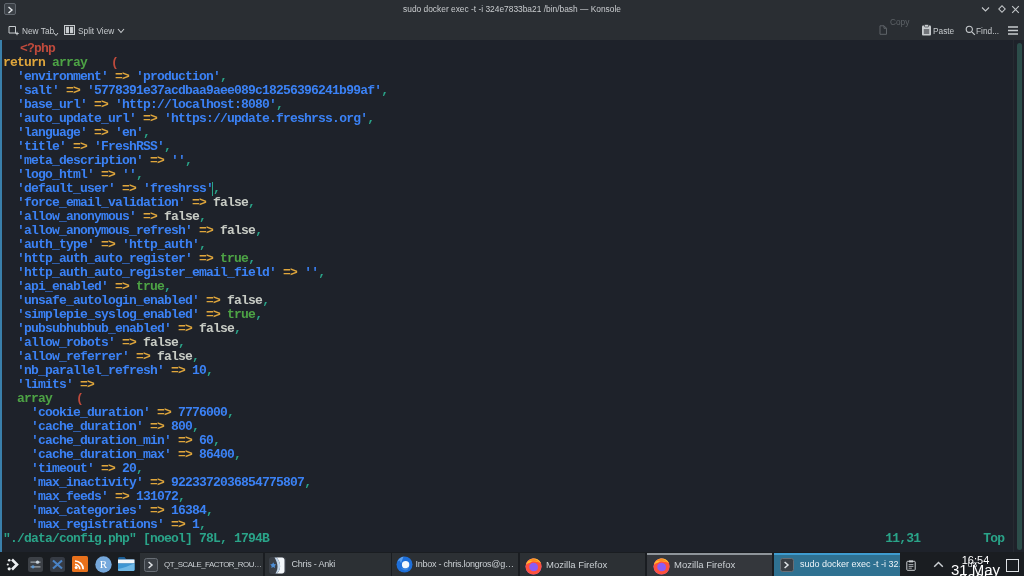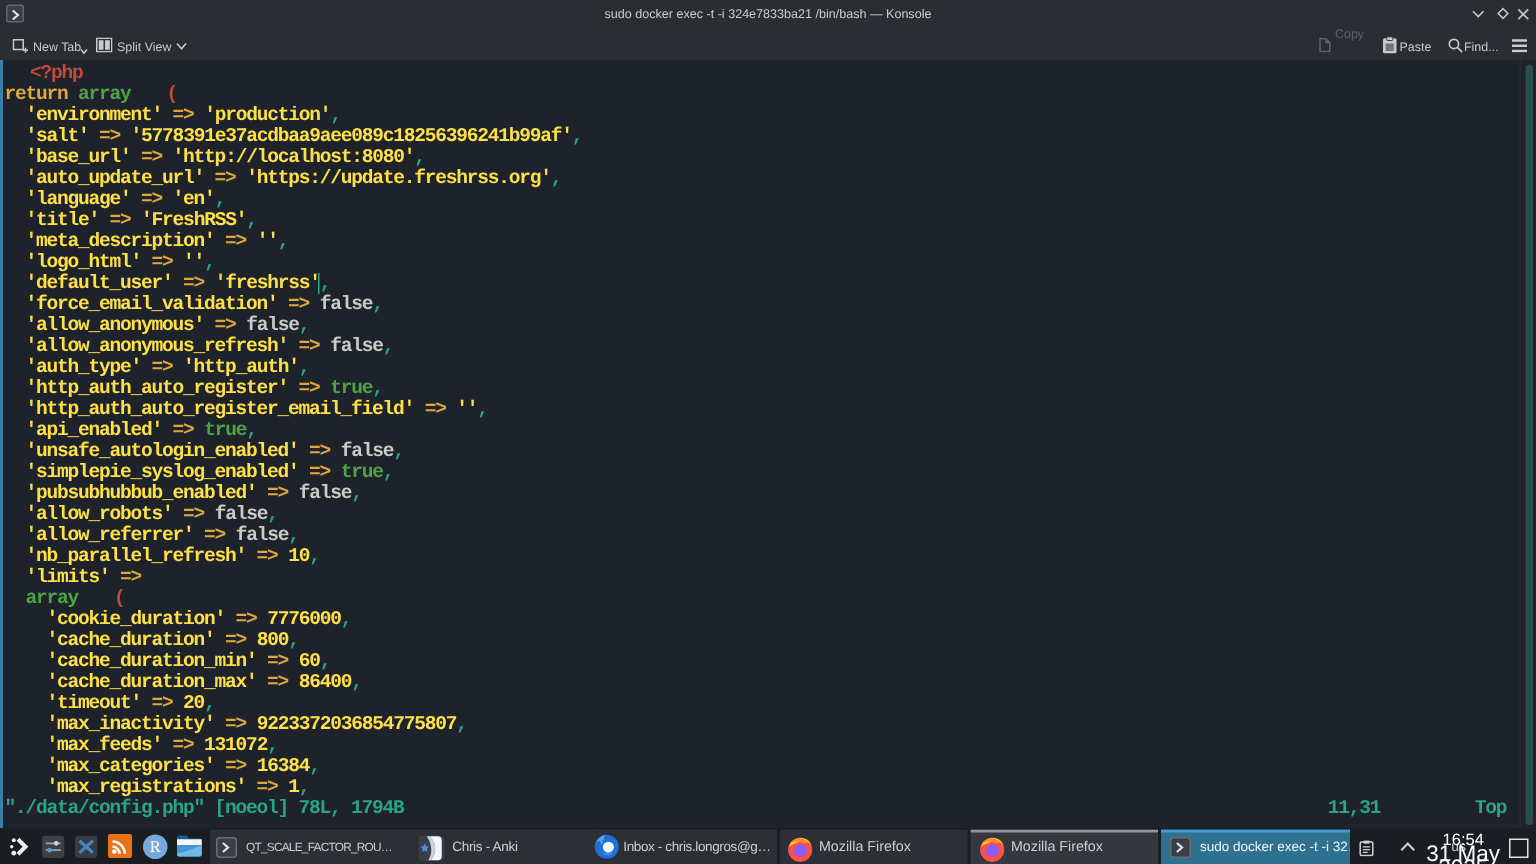--- a/index.html
+++ b/index.html
@@ -5,21 +5,21 @@
 .abs { position:absolute; }
 #titlebar { position:absolute; left:0; top:0; width:1024px; height:18px; background:#2a2e33; }
 #toolbar { position:absolute; left:0; top:18px; width:1024px; height:22px; background:#2a2e33; }
 #tbicon { position:absolute; left:4px; top:3px; width:12px; height:12px; background:#3a3f45; border:1px solid #60666d; border-radius:2px; }
 #title { position:absolute; left:0; top:4px; width:1024px; text-align:center; color:#c9cccf; font-size:8.4px; }
 .tbtxt { position:absolute; color:#c7cbce; font-size:8.3px; }
 .tbgray { color:#5e6368; }
 #terminal { position:absolute; left:0; top:40px; width:1024px; height:512px; background:#1e222a; border-left:2px solid #3a80ab; }
 #code { position:absolute; left:3px; top:42px; font:bold 13px "Liberation Mono",monospace; letter-spacing:-0.8px; line-height:14px; color:#c8ccc5; white-space:pre; }
 #code i { font-style:normal; }
-.P { color:#fde047;margin-top:40px; } .C { color:#2aa489; } .G { color:#dfa63c; }
+.P { color:#3b82f6;margin-top:40px; } .C { color:#2aa489; } .G { color:#dfa63c; }
 .N { color:#4da345; } .R { color:#bf4a3c;margin-left:17px; } .F { color:#c8ccc5; }
 #cursor { position:absolute; left:212px; top:182px; width:1px; height:14px; background:#2aa489; }
 #sbline { position:absolute; left:1013px; top:40px; width:1px; height:512px; background:#262a31; }
 #sbhandle { position:absolute; left:1016.5px; top:42.5px; width:5px; height:507px; background:#2c4d4a; border-radius:2.5px; }
 #taskbar { position:absolute; left:0; top:552px; width:1024px; height:24px; background:#1a1d21; }
 .task { position:absolute; top:553px; height:23px; background:#2c3034; color:#cbd0d4; font-size:9px; overflow:hidden; }
 .task .lbl { position:absolute; top:6px; white-space:nowrap; }
 .tray { position:absolute; color:#ccd0d3;padding-left:48px; }
 #clock { position:absolute; left:948px; top:553px; width:55px; height:23px; text-align:center; color:#fff; }
 #clock .t { font-size:11px; line-height:10px; margin-top:1.5px; }
@@ -150,28 +150,28 @@
     <circle cx="8.5" cy="8.5" r="8.2" fill="#75a8dc"></circle>
     <text x="8.5" y="12.3" text-anchor="middle" fill="#fff" font-family="Liberation Serif" font-size="11">R</text>
   </svg>
 <svg class="abs" style="left:117px; top:556px" width="18" height="16" viewBox="0 0 18 16">
     <path d="M1 2.5 a1.5 1.5 0 0 1 1.5-1.5 h5 l1.5 2 h7 a1.5 1.5 0 0 1 1.5 1.5 v9 a1.5 1.5 0 0 1-1.5 1.5 h-13.5 a1.5 1.5 0 0 1-1.5-1.5 z" fill="#1a5d95"></path>
     <rect x="1" y="3.5" width="16.5" height="4" fill="#f3f6f8"></rect>
     <path d="M1 7.5 h16.5 v6 a1.5 1.5 0 0 1-1.5 1.5 h-13.5 a1.5 1.5 0 0 1-1.5-1.5 z" fill="#3f97d3"></path>
     <path d="M1 13 c6-1 11-3.5 16.5-5.5 v6 a1.5 1.5 0 0 1-1.5 1.5 h-13.5 a1.5 1.5 0 0 1-1.5-1.5 z" fill="#79bde8" opacity="0.85"></path>
   </svg>
 
-<div class="task" style="left:140px; width:139px;">
+<div class="task" style="left:140px; width:123px;">
     <svg class="abs" style="left:4px;top:4.5px" width="14" height="14" viewBox="0 0 14 14">
       <rect x="0.5" y="0.5" width="13" height="13" rx="2" fill="#3a3f45" stroke="#686e75"></rect>
       <path d="M4.6 4 L8 7 L4.6 10" stroke="#dfe3e6" stroke-width="1.5" fill="none"></path>
     </svg>
     <div class="lbl" style="left:24px;"><span style="font-size:7.9px;letter-spacing:-0.5px">QT_SCALE_FACTOR_ROU…</span></div>
   </div>
-<div class="task" style="left:265px; width:126px;margin-left:10px;">
+<div class="task" style="left:265px; width:126px;">
     <svg class="abs" style="left:3.5px;top:3.5px" width="17" height="17" viewBox="0 0 17 17">
       <rect width="17" height="17" rx="3" fill="#3a3f47"></rect>
       <path d="M7.5 0.5 h5.5 c1.5 0 2.5 1 2.5 2.5 v11 c0 1.5-1 2.5-2.5 2.5 h-5 c2.5-2.5 3.5-5.5 3-9 c-0.4-2.6-1.6-5-3.5-7 z" fill="#f4f8fb"></path>
       <path d="M7.5 0.5 c1.9 2 3.1 4.4 3.5 7 c0.5 3.5-0.5 6.5-3 9 h-1.5 c1.8-2.8 2.4-5.8 1.8-9 c-0.4-2.5-1.4-4.8-2.8-7 z" fill="#c3d6ea"></path>
       <path d="M4.2 5.2 l0.9 1.9 l2 0.3 l-1.4 1.5 l0.3 2.1 l-1.8-1 l-1.9 1 l0.4-2.1 l-1.5-1.5 l2.1-0.3 z" fill="#4f8fd6"></path>
     </svg>
     <div class="lbl" style="left:26.5px;"><span style="letter-spacing:-0.2px">Chris - Anki</span></div>
   </div>
 <div class="task" style="left:392px; width:126px;">
     <svg class="abs" style="left:4px;top:2.5px" width="17" height="17" viewBox="0 0 17 17">

